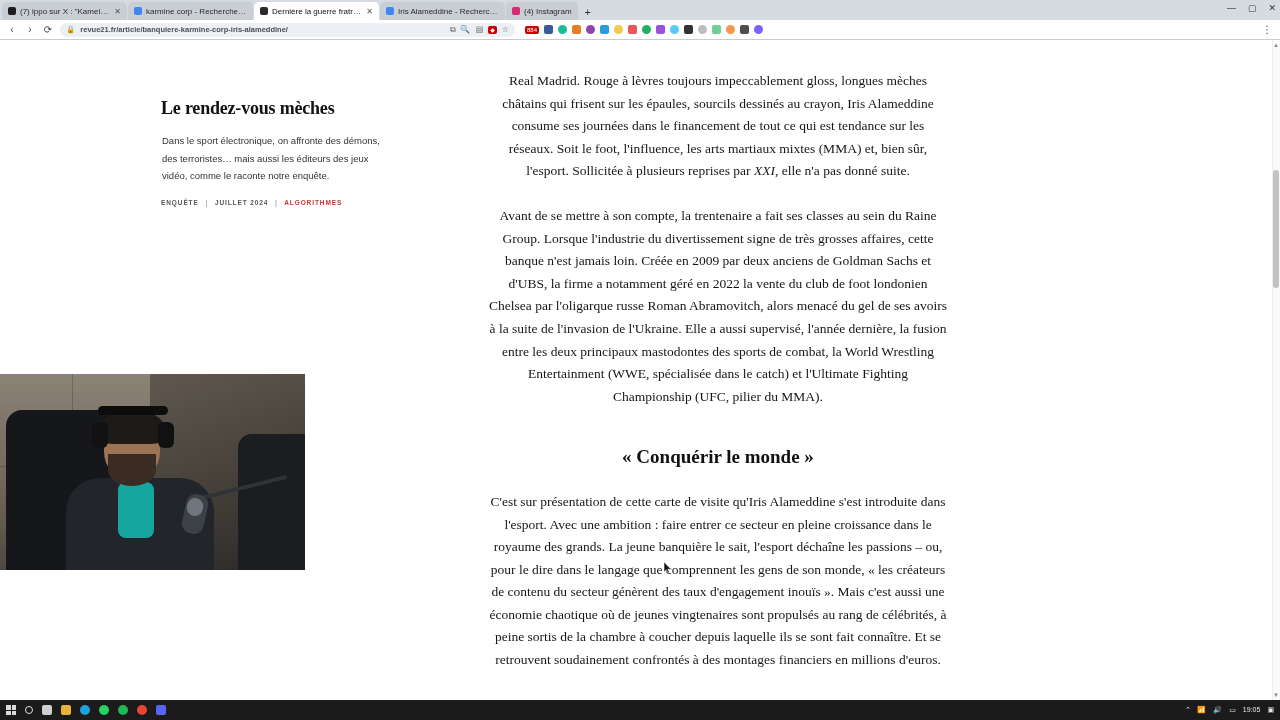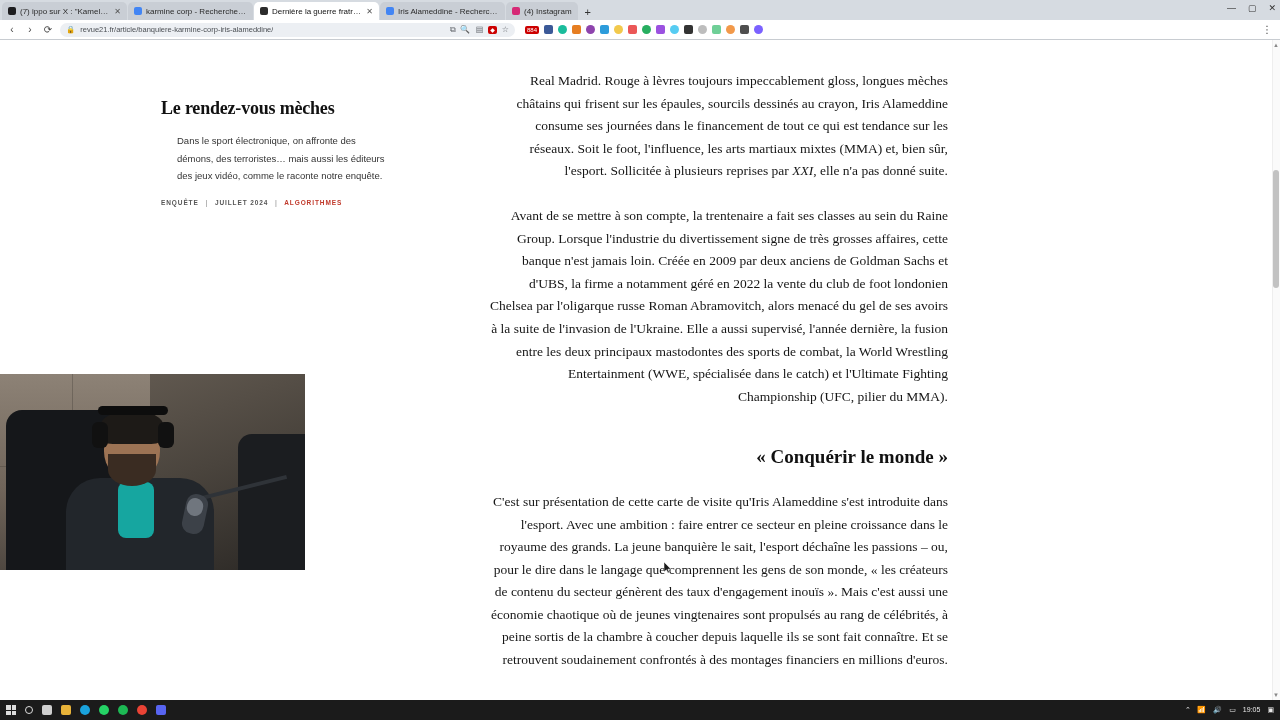--- a/index.html
+++ b/index.html
@@ -82,21 +82,21 @@
     width: 455px;
     height: 14px;
     background: #eceff3;
     border-radius: 8px;
     display: flex; align-items: center;
     gap: 5px;
     padding: 0 6px;
     font-size: 7.5px;
     color: #3c4043;
   }
-  .omni-url { color: #4b4f54; white-space: nowrap; overflow: hidden; text-overflow: ellipsis; }
+  .omni-url { color: #4b4f54; white-space: nowrap; overflow: hidden; text-overflow: ellipsis; font-weight: bold; }
   .omni-icons { margin-left: auto; display: flex; gap: 5px; align-items: center; color: #5f6368; font-size: 8px; }
   .pill {
     background: #cc0000; color: #fff; font-size: 6px;
     border-radius: 2px; padding: 0 2px; line-height: 8px;
   }
   .ext-icons { display: flex; align-items: center; gap: 5px; margin-left: 4px; }
   .ext { width: 9px; height: 9px; border-radius: 50%; display: inline-block; }
   .ext.sq { border-radius: 2px; }
   .menu-dots { margin-left: auto; font-size: 10px; color: #444; padding-right: 2px; }
 
@@ -130,21 +130,21 @@
     line-height: 1.22;
     color: #111;
     letter-spacing: -0.2px;
     margin: 0 0 12px 0;
   }
   .art-dek {
     font-family: "Liberation Sans", sans-serif;
     font-size: 9.5px;
     line-height: 1.85;
     color: #333;
-    margin: 0 0 14px 16px;
+    margin: 0 0 14px 1px;
   }
   .art-meta {
     font-family: "Liberation Sans", sans-serif;
     font-size: 6.5px;
     letter-spacing: 0.9px;
     font-weight: 700;
     color: #555;
   }
   .art-meta .sep { color: #aaa; margin: 0 4px; }
   .art-meta .cat { color: #c0392b; }
@@ -227,21 +227,21 @@
 
   
   .bodycol {
     position: absolute;
     left: 488px; top: 30px;
     width: 460px;
     font-family: "Liberation Serif", serif;
     font-size: 13.5px;
     line-height: 22.6px;
     color: #161616;
-    text-align: right;
+    text-align: center;
   }
   .bodycol p { margin: 0 0 22px 0; }
   .bodycol h2 {
     font-family: "Liberation Serif", serif;
     font-size: 19px;
     font-weight: 700;
     margin: 38px 0 22px 0;
     color: #111;
   }
   .bodycol em { font-style: italic; }

